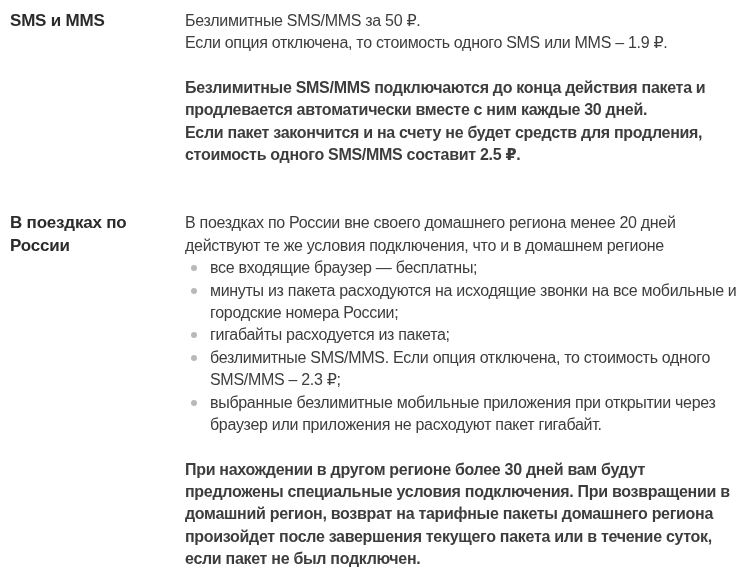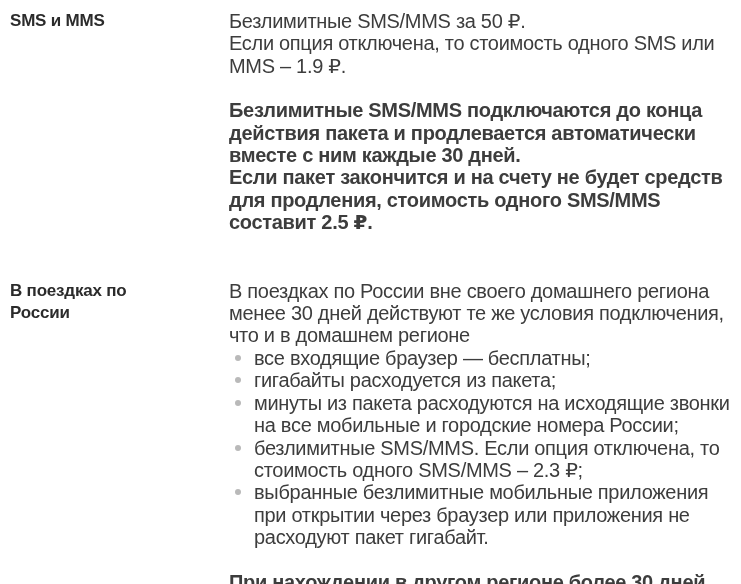--- a/index.html
+++ b/index.html
@@ -27,25 +27,24 @@
   }
   .heading {
     margin: 0;
     font-size: 17px;
     font-weight: bold;
     line-height: 22.4px;
     letter-spacing: -0.2px;
     color: var(--heading-color, #2b2b2b);
   }
   .content {
-    font-size: 20px;
+    font-size: 16px;
     line-height: 22.4px;
     letter-spacing: -0.3px;
     color: var(--body-color, #3d3d3d);
-    margin-left: 44px;
   }
   .para {
     margin: 0;
     white-space: pre-line;
   }
   .para + .para,
   .outro {
     margin-top: 22px;
     font-weight: bold;
   }
@@ -80,33 +79,33 @@
       <p class="para">Безлимитные SMS/MMS за 50 ₽.
 Если опция отключена, то стоимость одного SMS или MMS – 1.9 ₽.</p>
       <p class="para">Безлимитные SMS/MMS подключаются до конца действия пакета и продлевается автоматически вместе с ним каждые 30 дней.
 Если пакет закончится и на счету не будет средств для продления, стоимость одного SMS/MMS составит 2.5 ₽.</p>
     </div>
   </section>
 
   <section class="section section-second">
     <h2 class="heading">В поездках по России</h2>
     <div class="content">
-      <p class="para">В поездках по России вне своего домашнего региона менее 30 дней действуют те же условия подключения, что и в домашнем регионе</p>
+      <p class="para">В поездках по России вне своего домашнего региона менее 20 дней действуют те же условия подключения, что и в домашнем регионе</p>
       <ul class="bullets">
           <li class="bullet-item">
           <span class="bullet-dot"></span>
           <span>все входящие браузер — бесплатны;</span>
         </li>
           <li class="bullet-item">
           <span class="bullet-dot"></span>
-          <span>гигабайты расходуется из пакета;</span>
+          <span>минуты из пакета расходуются на исходящие звонки на все мобильные и городские номера России;</span>
         </li>
           <li class="bullet-item">
           <span class="bullet-dot"></span>
-          <span>минуты из пакета расходуются на исходящие звонки на все мобильные и городские номера России;</span>
+          <span>гигабайты расходуется из пакета;</span>
         </li>
           <li class="bullet-item">
           <span class="bullet-dot"></span>
           <span>безлимитные SMS/MMS. Если опция отключена, то стоимость одного SMS/MMS – 2.3 ₽;</span>
         </li>
           <li class="bullet-item">
           <span class="bullet-dot"></span>
           <span>выбранные безлимитные мобильные приложения при открытии через браузер или приложения не расходуют пакет гигабайт.</span>
         </li>
         </ul>

